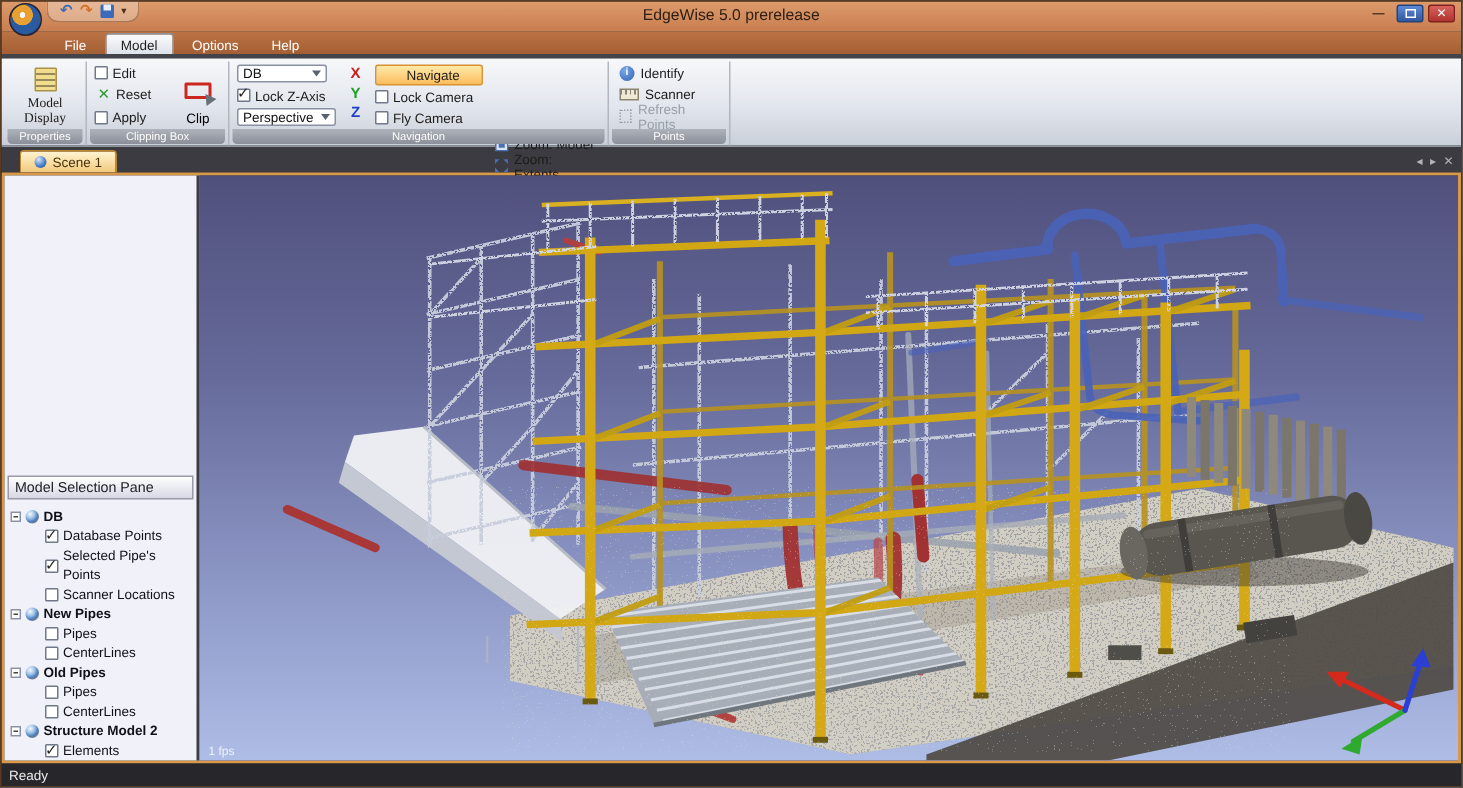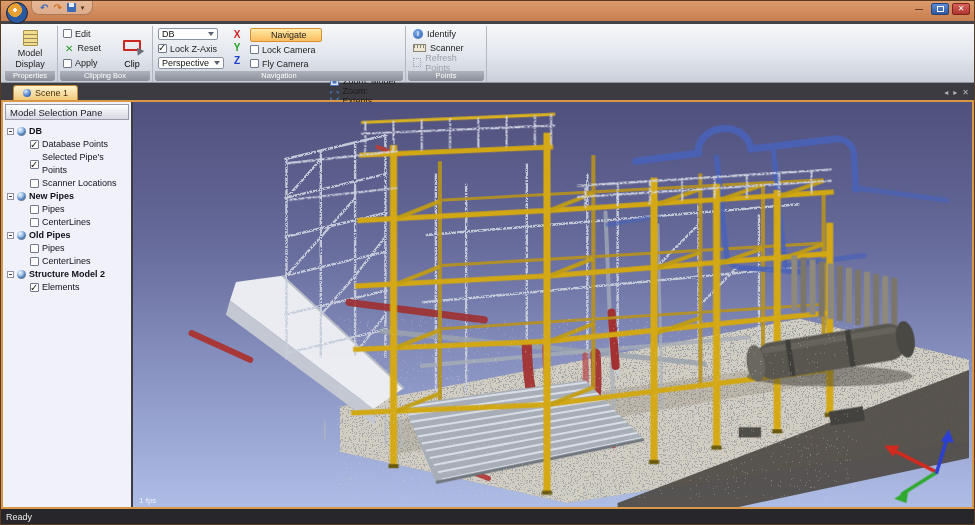--- a/index.html
+++ b/index.html
@@ -35,22 +35,22 @@
   .mtab{font-size:9px;color:#fff;padding:2px 10px 1px 10px;}
   .mtab.active{background:linear-gradient(#fafbfc,#dde2ea);color:#1c1c1c;border:1px solid #8c9098;border-bottom:none;border-radius:3px 3px 0 0;}
   .darkstrip{height:3px;background:#43434a;flex:0 0 auto;}
   
   .ribbon{height:59px;background:linear-gradient(#f7f8fa,#e2e6ed 55%,#c9cfd9);border-bottom:1px solid #8f959e;display:flex;padding:2px 0 0 2px;flex:0 0 auto;}
   .rgroup{position:relative;border-right:1px solid #b2b6be;padding:2px 5px 13px 5px;}
   .rgroup-label{position:absolute;left:2px;right:2px;bottom:1px;height:10px;line-height:10px;text-align:center;
     font-size:7.5px;color:#fdfdfd;background:linear-gradient(#aeb2bb,#8b8f99);border-radius:0 0 3px 3px;}
   .rcontent{display:flex;gap:6px;height:100%;}
   .col{display:flex;flex-direction:column;justify-content:flex-start;gap:3px;}
-  .bigbtn{width:44px;display:flex;flex-direction:column;align-items:center;justify-content:center;gap:2px;
-    font-size:9px;color:#1c1c1c;text-align:center;line-height:1.15;padding-top:2px;}
+  .bigbtn{width:44px;display:flex;flex-direction:column;align-items:center;justify-content:flex-start;gap:2px;
+    font-size:9px;color:#1c1c1c;text-align:center;line-height:1.15;padding-top:2px;font-family:Liberation Serif, serif;}
   .icon-doc{width:15px;height:16px;background:#f2dc8e;border:1px solid #a8924a;border-radius:1px;
     background-image:repeating-linear-gradient(180deg,transparent 0 3px,#9a8a5a 3px 4px);}
   .chk{display:flex;align-items:center;gap:3px;font-size:9px;color:#1c1c1c;height:12px;}
   .cb{width:9px;height:9px;background:#fff;border:1px solid #70788a;border-radius:1px;position:relative;flex:0 0 auto;}
   .cb.checked::after{content:"✓";position:absolute;left:-1px;top:-3px;font-size:10px;font-weight:bold;color:#222;}
   .rbtn{display:flex;align-items:center;gap:4px;font-size:9px;color:#1c1c1c;height:13px;padding:0 2px;border-radius:2px;}
   .rbtn.disabled{color:#9aa0a8;}
   .reset-x{color:#2f9a2f;font-weight:bold;font-size:10px;}
   .clip-icon{width:18px;height:11px;border:2px solid #cc2620;border-radius:1px;position:relative;}
   .clip-icon::after{content:"";position:absolute;right:-4px;bottom:-5px;width:0;height:0;
@@ -69,21 +69,21 @@
   .refresh-icon{width:9px;height:9px;border:1px dotted #9aa2ac;}
   
   .tabstrip{height:17px;background:#3b3b41;display:flex;align-items:flex-end;padding-left:12px;flex:0 0 auto;}
   .scenetab{height:15px;display:flex;align-items:center;gap:4px;padding:0 9px;
     background:linear-gradient(#fff4d2,#f2c97c);border:1px solid #bf8832;border-bottom:none;
     border-radius:3px 3px 0 0;font-size:9px;color:#4a3208;}
   .tabsphere{width:8px;height:8px;border-radius:50%;background:radial-gradient(circle at 35% 30%,#d8e8ff,#4f82c8 55%,#1e4a88);}
   .tabnav{margin-left:auto;display:flex;gap:5px;align-items:center;padding:0 5px 3px 0;color:#b4b4ba;font-size:8px;}
   
   .scenewrap{flex:1;display:flex;border:2px solid #d89848;min-height:0;}
-  .pane{width:130px;background:#f1f1fa;border-right:2px solid #3c3c42;display:flex;flex-direction:column;flex:0 0 auto;}
+  .pane{width:130px;background:#f1f1fa;border-right:2px solid #3c3c42;display:flex;flex-direction:column;flex:0 0 auto;justify-content:flex-end;}
   .pane-header{margin:2px;padding:2px 4px 1px 4px;background:linear-gradient(#ffffff,#d6d8e4);
     border:1px solid #989aa8;font-size:9.5px;color:#20202a;}
   .tree{font-size:9px;color:#101018;padding:3px 0 0 4px;line-height:13px;}
   .tgroup{display:flex;align-items:center;gap:3px;font-weight:bold;}
   .texp{width:7px;height:7px;border:1px solid #8a92a4;background:#fff;position:relative;flex:0 0 auto;}
   .texp::after{content:"";position:absolute;left:1px;right:1px;top:2px;height:1px;background:#444;}
   .tsphere{width:9px;height:9px;border-radius:50%;flex:0 0 auto;
     background:radial-gradient(circle at 35% 30%,#f6faff,#9cc0e4 35%,#4a7ab8 60%,#c89050 100%);}
   .tchild{display:flex;align-items:center;gap:3px;margin-left:23px;}
   .viewport{flex:1;position:relative;min-width:0;overflow:hidden;
@@ -99,29 +99,36 @@
 <div class="window">
 
   <div class="titlebar">
     <div class="app-logo"></div>
     <div class="qat">
       <span class="undo">↶</span>
       <span class="redo">↷</span>
       <span class="floppy"></span>
       <span class="qat-caret">▾</span>
     </div>
+    <div class="title-text">EdgeWise 5.0 prerelease</div>
     <div class="win-controls">
       <div class="wc wc-min">—</div>
       <div class="wc wc-restore">
           <span class="box"></span>
         </div>
       <div class="wc wc-close">✕</div>
     </div>
   </div>
 
+  <div class="menurow">
+    <div class="mtab">File</div>
+    <div class="mtab active">Model</div>
+    <div class="mtab">Options</div>
+    <div class="mtab">Help</div>
+  </div>
   <div class="darkstrip"></div>
 
   <div class="ribbon">
 
     <div class="rgroup">
       <div class="rcontent">
         <div class="bigbtn">
           <span class="icon-doc"></span>
           <span>Model Display</span>
         </div>

